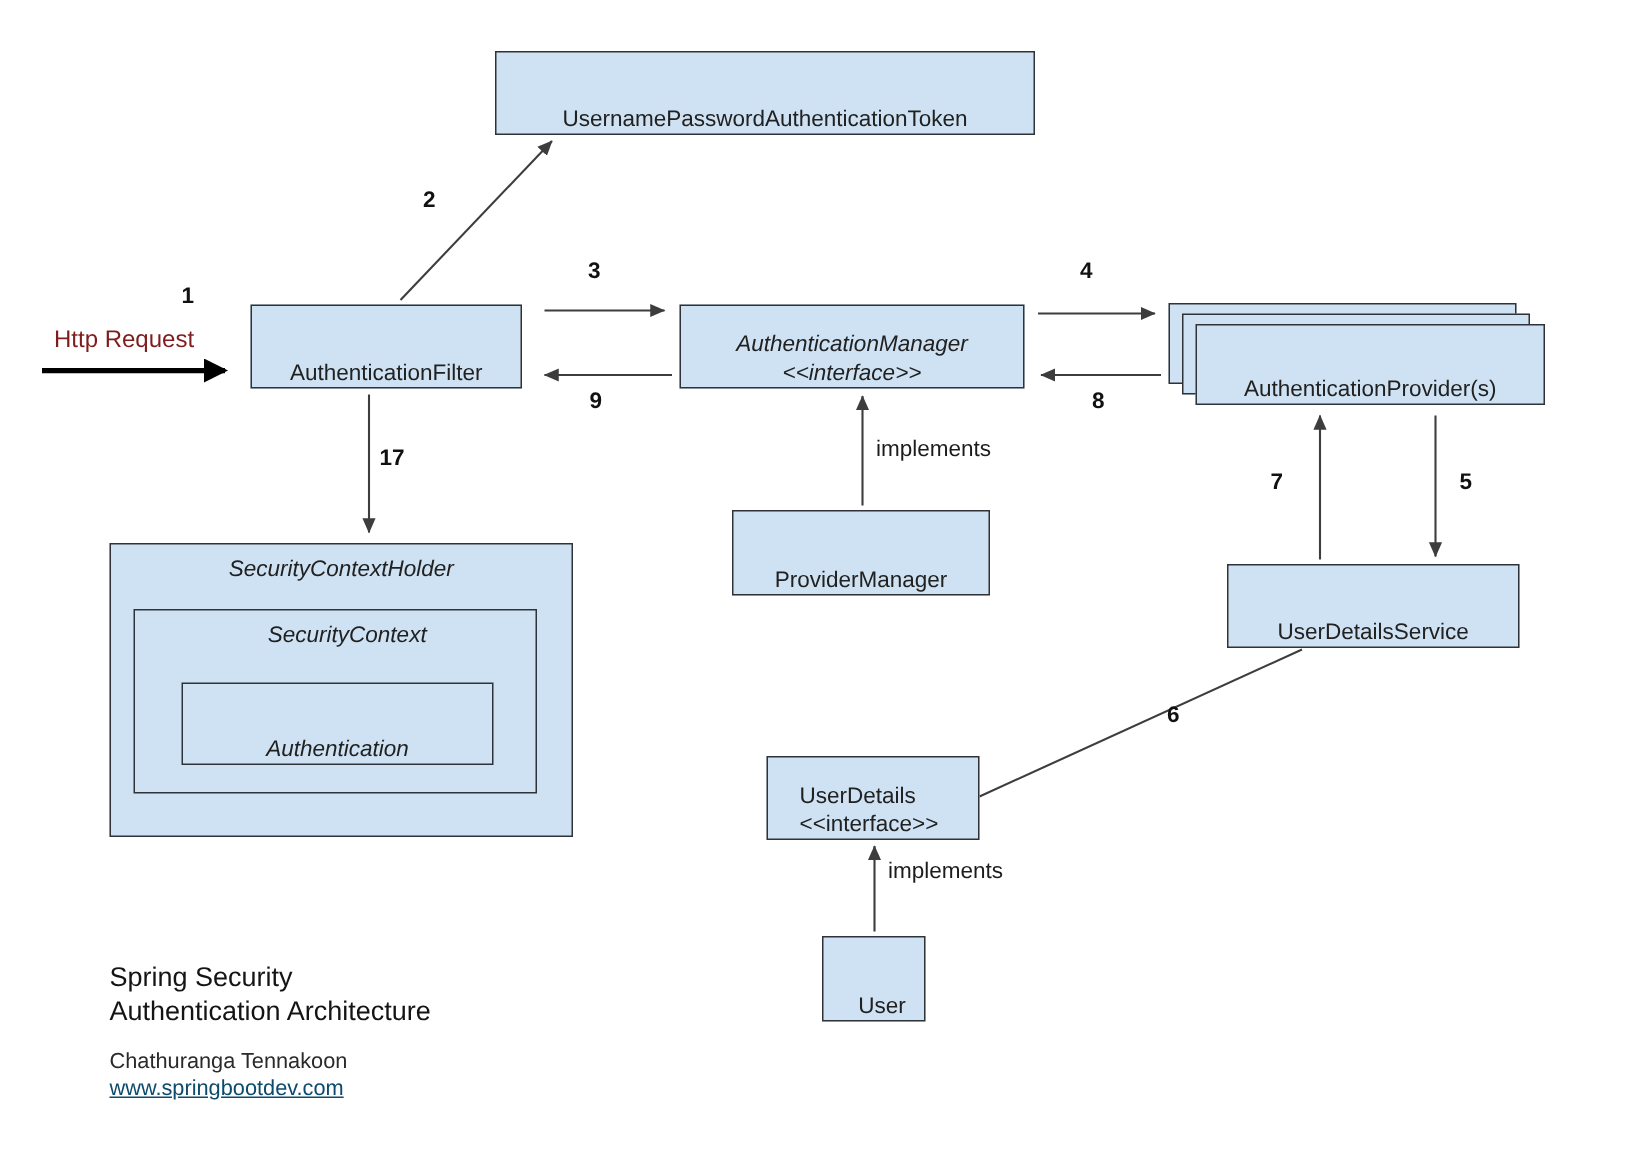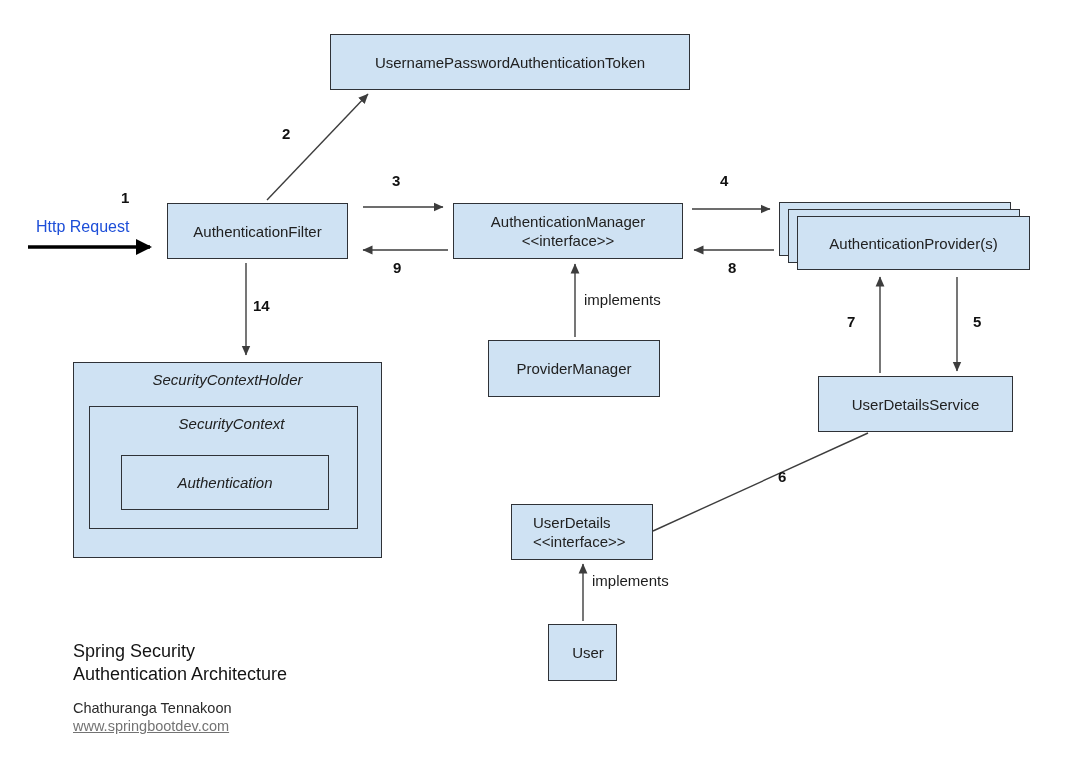--- a/index.html
+++ b/index.html
@@ -6,36 +6,36 @@
   .canvas{
     position:relative;width:1083px;height:774px;background:#ffffff;overflow:hidden;
     font-family:"Liberation Sans",sans-serif;color:#212121;
   }
   .wires{position:absolute;left:0;top:0;width:1083px;height:774px;pointer-events:none;}
   .wire{stroke:#3d3d3d;stroke-width:1.4;fill:none;}
   .wire-bold{stroke:#000000;stroke-width:3.5;fill:none;}
   .node{
     position:absolute;box-sizing:border-box;
     background:#cfe2f3;border:1.6px solid #2f3237;
-    display:flex;flex-direction:column;align-items:center;justify-content:center;
+    display:flex;flex-direction:column;align-items:center;justify-content:flex-end;
     font-size:15px;line-height:19px;color:#212121;text-align:center;
   }
   .node .node-label{display:block;}
   .node-left{align-items:flex-start;padding-left:21px;text-align:left;}
   .container-box{justify-content:flex-start;}
   .container-title{margin-top:7px;font-size:15px;}
   .num{
     position:absolute;font-size:15px;font-weight:bold;color:#111111;line-height:16px;
   }
   .edge-text{position:absolute;font-size:15px;color:#1c1c1c;line-height:17px;}
-  .http-label{position:absolute;font-size:16px;color:#1d4ed8;line-height:18px;}
+  .http-label{position:absolute;font-size:16px;color:#7f1d1d;line-height:18px;}
   .footer{position:absolute;left:73px;top:640px;}
   .footer-title{font-size:18px;font-weight:normal;color:#141414;line-height:23px;}
   .footer-author{font-size:14.5px;color:#2a2a2a;margin-top:13px;line-height:18px;}
-  .footer-link{font-size:14.5px;color:#737373;text-decoration:underline;line-height:19px;cursor:pointer;display:inline-block;}
+  .footer-link{font-size:14.5px;color:#0c4a6e;text-decoration:underline;line-height:19px;cursor:pointer;display:inline-block;}
 </style>
 </head>
 <body>
 
 <div class="canvas">
 
   <svg class="wires">
     <defs>
       <marker id="ah" markerUnits="userSpaceOnUse" markerWidth="12" markerHeight="11" refX="9.5" refY="5" orient="auto">
         <path d="M0,0.6 L10,5 L0,9.4 z" fill="#3d3d3d"></path>
@@ -59,21 +59,21 @@
   </svg>
 
   <div class="node" style="left:330px;top:34px;width:360px;height:56px;">
     <span class="node-label">UsernamePasswordAuthenticationToken</span>
   </div>
 
   <div class="node" style="left:167px;top:203px;width:181px;height:56px;">
     <span class="node-label">AuthenticationFilter</span>
   </div>
 
-  <div class="node" style="left:453px;top:203px;width:230px;height:56px;">
+  <div class="node" style="left:453px;top:203px;width:230px;height:56px;font-style:italic;">
     <span class="node-label">AuthenticationManager</span>
     <span class="node-label">&lt;&lt;interface&gt;&gt;</span>
   </div>
 
   <div class="node" style="left:779px;top:202px;width:232px;height:54px;"></div>
   <div class="node" style="left:788px;top:209px;width:232px;height:54px;"></div>
   <div class="node" style="left:797px;top:216px;width:233px;height:54px;">
     <span class="node-label">AuthenticationProvider(s)</span>
   </div>
 
@@ -107,21 +107,21 @@
   <span class="http-label" style="left:36px;top:218px;">Http Request</span>
   <span class="num" style="left:121px;top:190px;">1</span>
   <span class="num" style="left:282px;top:126px;">2</span>
   <span class="num" style="left:392px;top:173px;">3</span>
   <span class="num" style="left:720px;top:173px;">4</span>
   <span class="num" style="left:973px;top:314px;">5</span>
   <span class="num" style="left:778px;top:469px;">6</span>
   <span class="num" style="left:847px;top:314px;">7</span>
   <span class="num" style="left:728px;top:260px;">8</span>
   <span class="num" style="left:393px;top:260px;">9</span>
-  <span class="num" style="left:253px;top:298px;">14</span>
+  <span class="num" style="left:253px;top:298px;">17</span>
   <span class="edge-text" style="left:584px;top:291px;">implements</span>
   <span class="edge-text" style="left:592px;top:572px;">implements</span>
 
   <div class="footer">
     <div class="footer-title">Spring Security</div>
     <div class="footer-title">Authentication Architecture</div>
     <div class="footer-author">Chathuranga Tennakoon</div>
     <span class="footer-link">www.springbootdev.com</span>
   </div>
 

